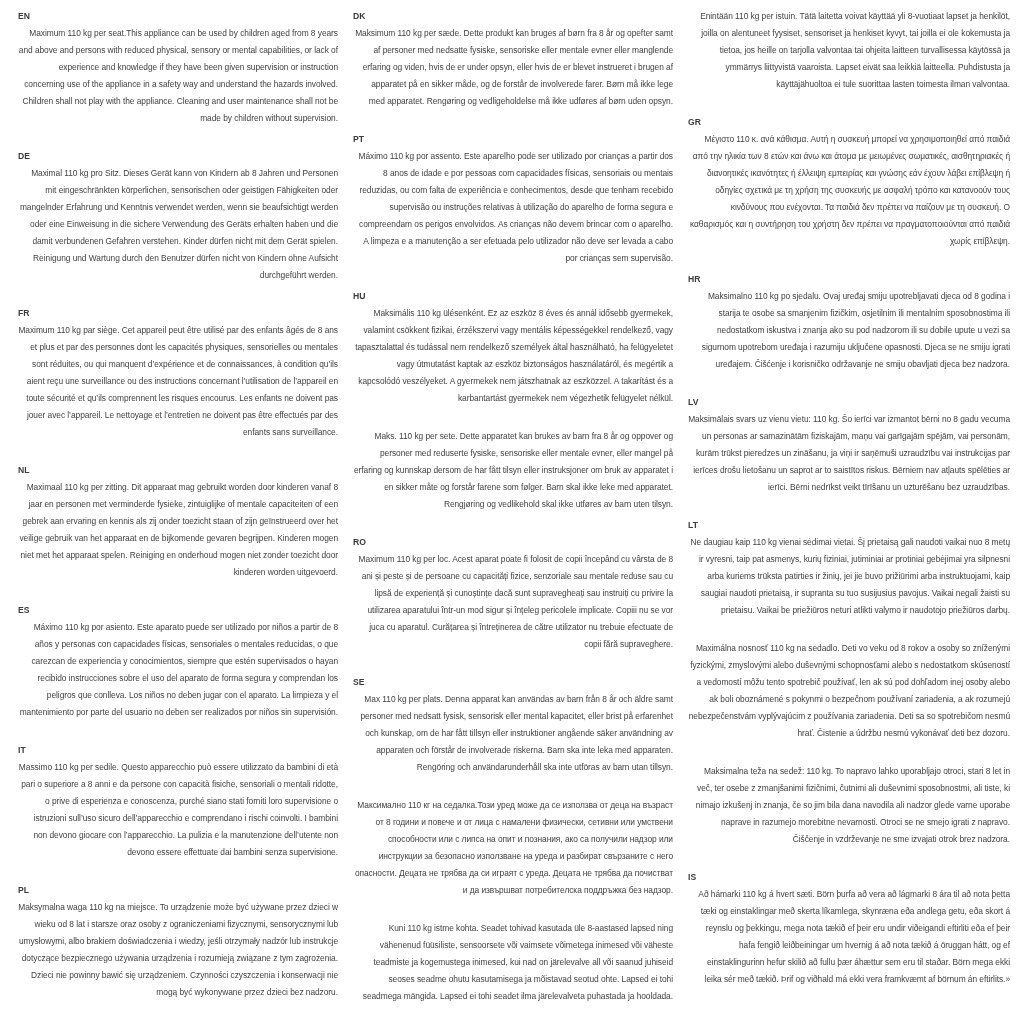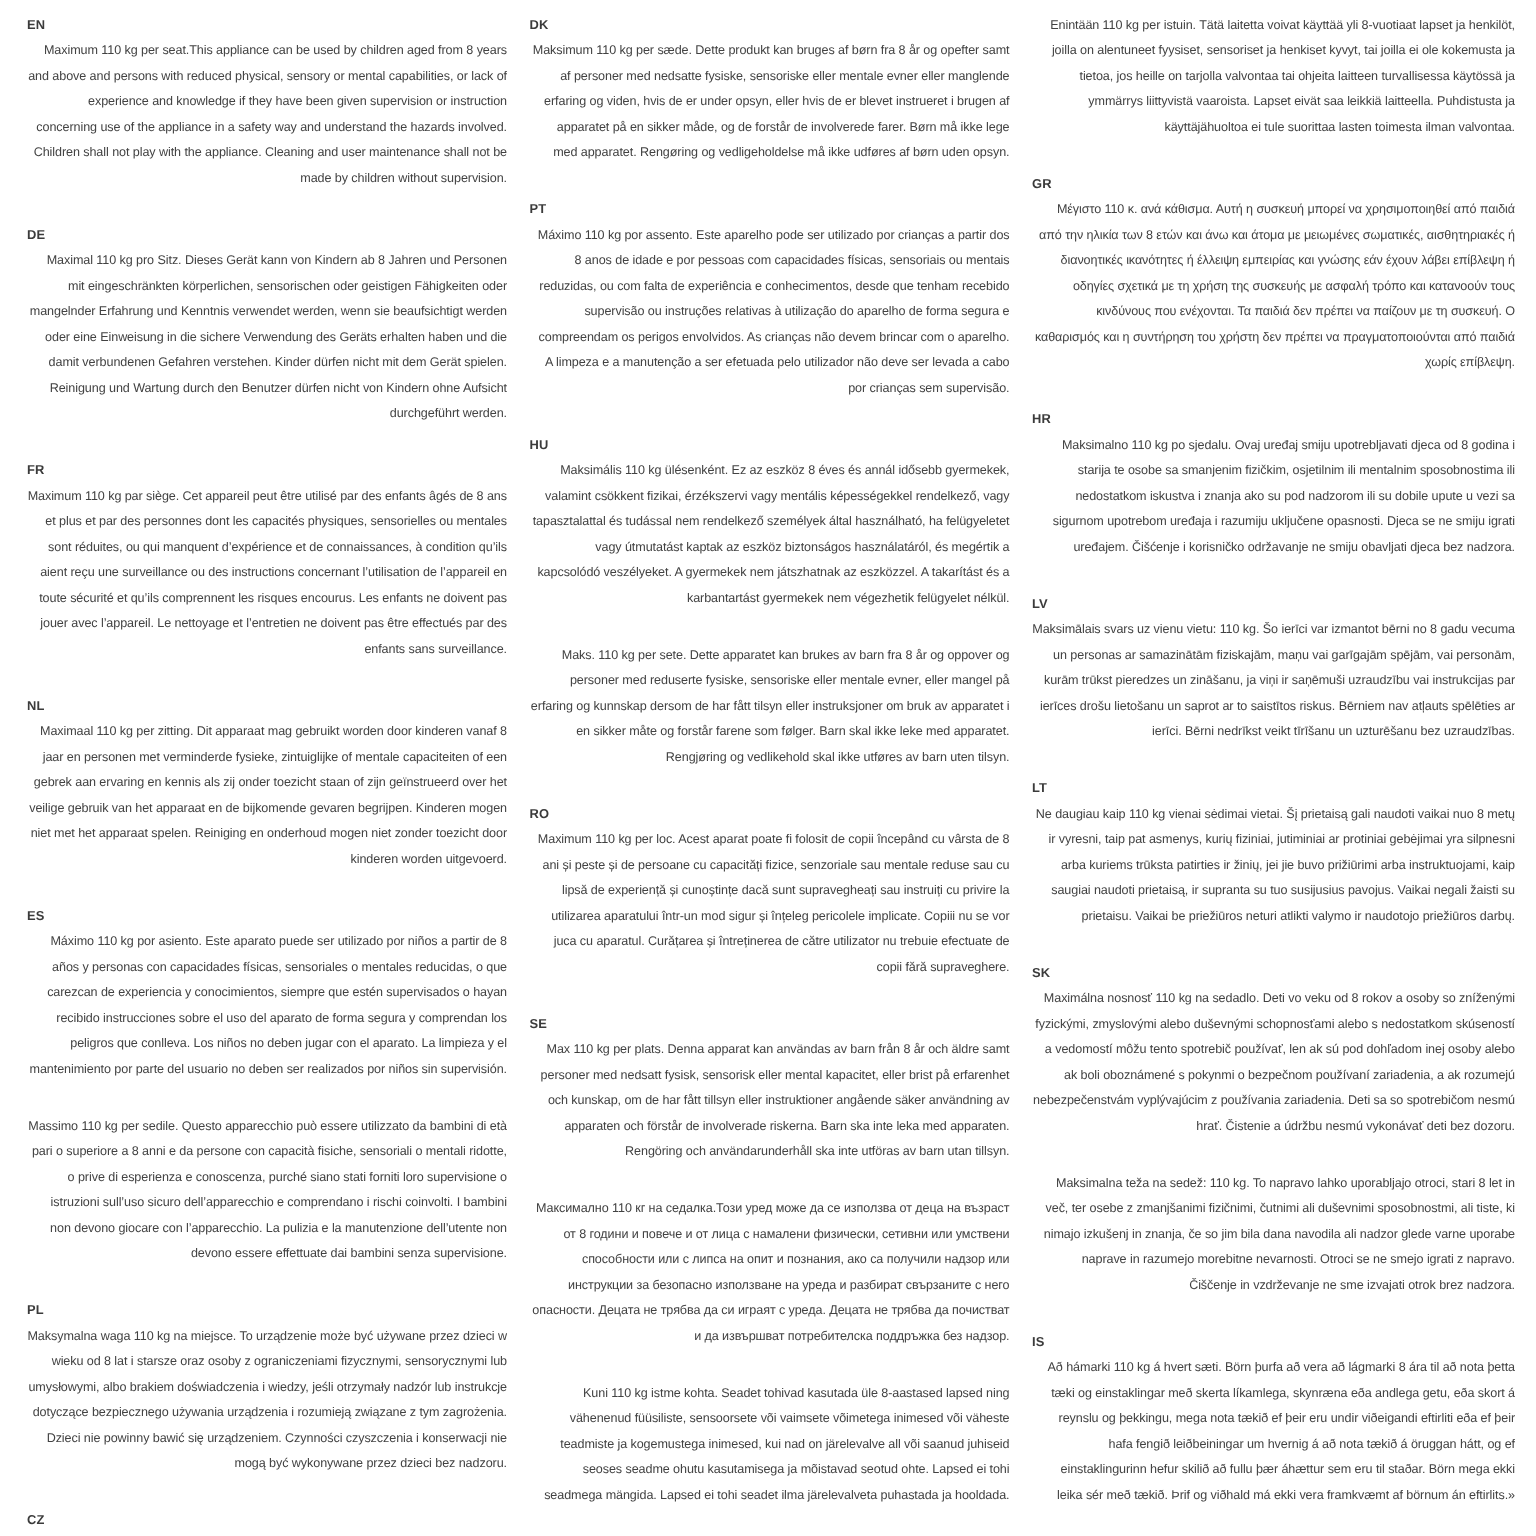--- a/index.html
+++ b/index.html
@@ -68,20 +68,21 @@
     </section>
     <section class="lang-block">
       <h2 class="lang-code">NL</h2>
       <p class="lang-text">Maximaal 110 kg per zitting. Dit apparaat mag gebruikt worden door kinderen vanaf 8 jaar en personen met verminderde fysieke, zintuiglijke of mentale capaciteiten of een gebrek aan ervaring en kennis als zij onder toezicht staan of zijn geïnstrueerd over het veilige gebruik van het apparaat en de bijkomende gevaren begrijpen. Kinderen mogen niet met het apparaat spelen. Reiniging en onderhoud mogen niet zonder toezicht door kinderen worden uitgevoerd.</p>
     </section>
     <section class="lang-block">
       <h2 class="lang-code">ES</h2>
       <p class="lang-text">Máximo 110 kg por asiento. Este aparato puede ser utilizado por niños a partir de 8 años y personas con capacidades físicas, sensoriales o mentales reducidas, o que carezcan de experiencia y conocimientos, siempre que estén supervisados o hayan recibido instrucciones sobre el uso del aparato de forma segura y comprendan los peligros que conlleva. Los niños no deben jugar con el aparato. La limpieza y el mantenimiento por parte del usuario no deben ser realizados por niños sin supervisión.</p>
     </section>
     <section class="lang-block">
+      <h2 class="lang-code">IT</h2>
       <p class="lang-text">Massimo 110 kg per sedile. Questo apparecchio può essere utilizzato da bambini di età pari o superiore a 8 anni e da persone con capacità fisiche, sensoriali o mentali ridotte, o prive di esperienza e conoscenza, purché siano stati forniti loro supervisione o istruzioni sull’uso sicuro dell’apparecchio e comprendano i rischi coinvolti. I bambini non devono giocare con l’apparecchio. La pulizia e la manutenzione dell’utente non devono essere effettuate dai bambini senza supervisione.</p>
     </section>
     <section class="lang-block">
       <h2 class="lang-code">PL</h2>
       <p class="lang-text">Maksymalna waga 110 kg na miejsce. To urządzenie może być używane przez dzieci w wieku od 8 lat i starsze oraz osoby z ograniczeniami fizycznymi, sensorycznymi lub umysłowymi, albo brakiem doświadczenia i wiedzy, jeśli otrzymały nadzór lub instrukcje dotyczące bezpiecznego używania urządzenia i rozumieją związane z tym zagrożenia. Dzieci nie powinny bawić się urządzeniem. Czynności czyszczenia i konserwacji nie mogą być wykonywane przez dzieci bez nadzoru.</p>
     </section>
     <section class="lang-block">
       <h2 class="lang-code">CZ</h2>
 
     </section>
@@ -133,21 +134,20 @@
     </section>
     <section class="lang-block">
       <h2 class="lang-code">LV</h2>
       <p class="lang-text">Maksimālais svars uz vienu vietu: 110 kg. Šo ierīci var izmantot bērni no 8 gadu vecuma un personas ar samazinātām fiziskajām, maņu vai garīgajām spējām, vai personām, kurām trūkst pieredzes un zināšanu, ja viņi ir saņēmuši uzraudzību vai instrukcijas par ierīces drošu lietošanu un saprot ar to saistītos riskus. Bērniem nav atļauts spēlēties ar ierīci. Bērni nedrīkst veikt tīrīšanu un uzturēšanu bez uzraudzības.</p>
     </section>
     <section class="lang-block">
       <h2 class="lang-code">LT</h2>
       <p class="lang-text">Ne daugiau kaip 110 kg vienai sėdimai vietai. Šį prietaisą gali naudoti vaikai nuo 8 metų ir vyresni, taip pat asmenys, kurių fiziniai, jutiminiai ar protiniai gebėjimai yra silpnesni arba kuriems trūksta patirties ir žinių, jei jie buvo prižiūrimi arba instruktuojami, kaip saugiai naudoti prietaisą, ir supranta su tuo susijusius pavojus. Vaikai negali žaisti su prietaisu. Vaikai be priežiūros neturi atlikti valymo ir naudotojo priežiūros darbų.</p>
     </section>
     <section class="lang-block">
-      <h2 class="lang-code">SK</h2>
       <p class="lang-text">Maximálna nosnosť 110 kg na sedadlo. Deti vo veku od 8 rokov a osoby so zníženými fyzickými, zmyslovými alebo duševnými schopnosťami alebo s nedostatkom skúseností a vedomostí môžu tento spotrebič používať, len ak sú pod dohľadom inej osoby alebo ak boli oboznámené s pokynmi o bezpečnom používaní zariadenia, a ak rozumejú nebezpečenstvám vyplývajúcim z používania zariadenia. Deti sa so spotrebičom nesmú hrať. Čistenie a údržbu nesmú vykonávať deti bez dozoru.</p>
     </section>
     <section class="lang-block">
       <p class="lang-text">Maksimalna teža na sedež: 110 kg. To napravo lahko uporabljajo otroci, stari 8 let in več, ter osebe z zmanjšanimi fizičnimi, čutnimi ali duševnimi sposobnostmi, ali tiste, ki nimajo izkušenj in znanja, če so jim bila dana navodila ali nadzor glede varne uporabe naprave in razumejo morebitne nevarnosti. Otroci se ne smejo igrati z napravo. Čiščenje in vzdrževanje ne sme izvajati otrok brez nadzora.</p>
     </section>
     <section class="lang-block">
       <h2 class="lang-code">IS</h2>
       <p class="lang-text">Að hámarki 110 kg á hvert sæti. Börn þurfa að vera að lágmarki 8 ára til að nota þetta tæki og einstaklingar með skerta líkamlega, skynræna eða andlega getu, eða skort á reynslu og þekkingu, mega nota tækið ef þeir eru undir viðeigandi eftirliti eða ef þeir hafa fengið leiðbeiningar um hvernig á að nota tækið á öruggan hátt, og ef einstaklingurinn hefur skilið að fullu þær áhættur sem eru til staðar. Börn mega ekki leika sér með tækið. Þrif og viðhald má ekki vera framkvæmt af börnum án eftirlits.»</p>
     </section>
   </div>

